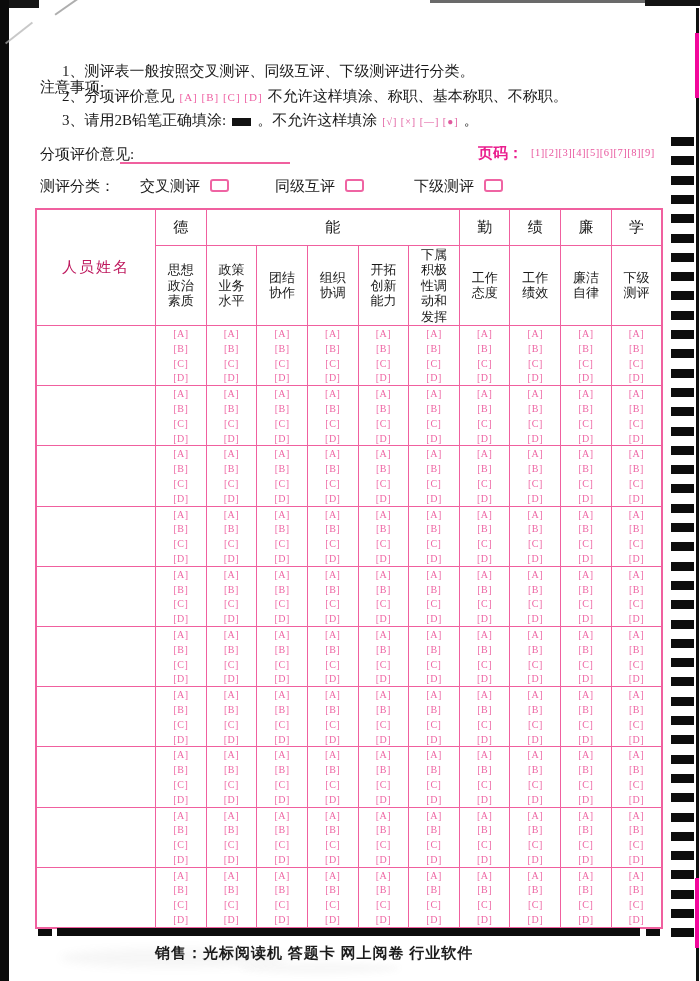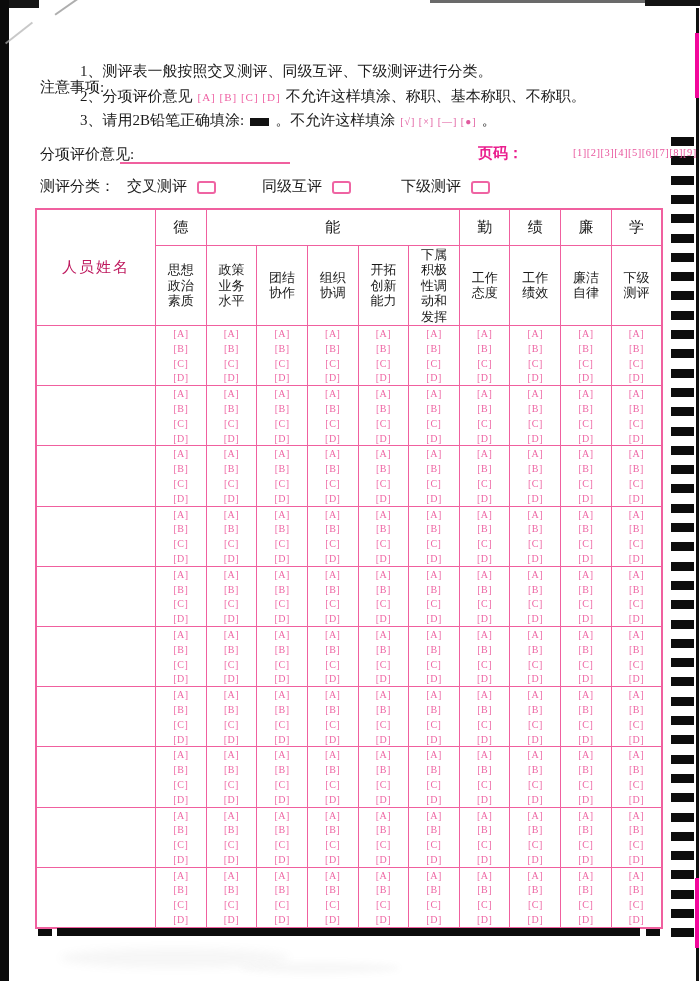--- a/index.html
+++ b/index.html
@@ -17,35 +17,35 @@
   .right-vline { position:absolute; left:696px; top:8px; width:3px; height:973px; background:#101010; }
   .magenta-seg-top { position:absolute; left:695px; top:33px; width:4px; height:65px; background:#f2079b; }
   .magenta-seg-bottom { position:absolute; left:695px; top:878px; width:4px; height:70px; background:#f2079b; }
   .tmark { position:absolute; left:671px; width:23px; height:9px; background:#0d0d0d; }
   .smudge-a { position:absolute; left:60px; top:948px; width:230px; height:20px; background:#8a8a8a; opacity:.07; border-radius:50%; filter:blur(4px); }
   .smudge-b { position:absolute; left:240px; top:962px; width:160px; height:12px; background:#8a8a8a; opacity:.06; border-radius:50%; filter:blur(3px); }
   
   .title { position:absolute; left:0; top:13px; width:700px; text-align:center;
            font-size:25px; font-weight:bold; letter-spacing:1px; color:#111; }
   .notice-label { position:absolute; left:40px; top:78px; font-size:15px; }
-  .notice-line { position:absolute; left:80px; font-size:15px; white-space:nowrap; }
+  .notice-line { position:absolute; left:62px; font-size:15px; white-space:nowrap; }
   .n1 { top:62px; } .n2 { top:87px; } .n3 { top:111px; }
   .pink-inline { color:#ee5fa2; font-size:11px; letter-spacing:1px; margin:0 5px; }
   .fill-example { display:inline-block; width:19px; height:8px; background:#121212; margin:0 6px; vertical-align:middle; }
   .wrong-marks { color:#e05a9e; font-size:10px; letter-spacing:1px; margin:0 5px; }
   
   .unit-label { position:absolute; left:40px; top:145px; font-size:15px; }
   .unit-line { position:absolute; left:120px; top:146px; width:170px; height:16px;
                border-bottom:2px solid #f0609f; }
   .pagenum-wrap { position:absolute; left:478px; top:144px; display:flex; align-items:flex-start; gap:8px; }
   .pagenum-label { color:#ea1f8e; font-size:15px; font-weight:bold; }
-  .pagenum-options { color:#e8559d; font-size:10.5px; letter-spacing:.5px; padding-top:3px; white-space:nowrap;margin-left:42px; }
+  .pagenum-options { color:#e8559d; font-size:10.5px; letter-spacing:.5px; padding-top:3px; white-space:nowrap; }
   
   .cat-label { position:absolute; left:40px; top:177px; font-size:15px; }
-  .cat-item { position:absolute; top:177px; display:flex; align-items:center; gap:10px; font-size:15px; }
+  .cat-item { position:absolute; top:177px; display:flex; align-items:flex-start; gap:10px; font-size:15px;margin-left:13px; }
   .cat-cross { left:127px; } .cat-peer { left:262px; } .cat-sub { left:401px; }
   .checkbox { display:inline-block; width:15px; height:9px; border:2px solid #ef64a3;
               border-radius:3px; background:#fff; margin-top:2px; }
   
   table.eval { position:absolute; left:35px; top:208px; width:628px;
                border-collapse:collapse; table-layout:fixed; }
   table.eval th, table.eval td { border:1px solid #f0609f; padding:0; margin:0; }
   table.eval { border:2px solid #f0609f; }
   th.name-h { width:118px; font-size:15px; font-weight:normal; letter-spacing:2px; color:#be185d; }
   th.group-h { height:35px; font-size:15px; font-weight:normal; color:#191919; }
@@ -804,14 +804,15 @@
             <span class="opt">[C]</span>
             <span class="opt">[D]</span>
           </td>
         </tr>
       </tbody>
     </table>
 
   <div class="sync-dash-l"></div>
   <div class="sync-bar"></div>
   <div class="sync-dash-r"></div>
+  <div class="footer-text">销售：光标阅读机 答题卡 网上阅卷 行业软件</div>
 
 </div>
 
 </body></html>

